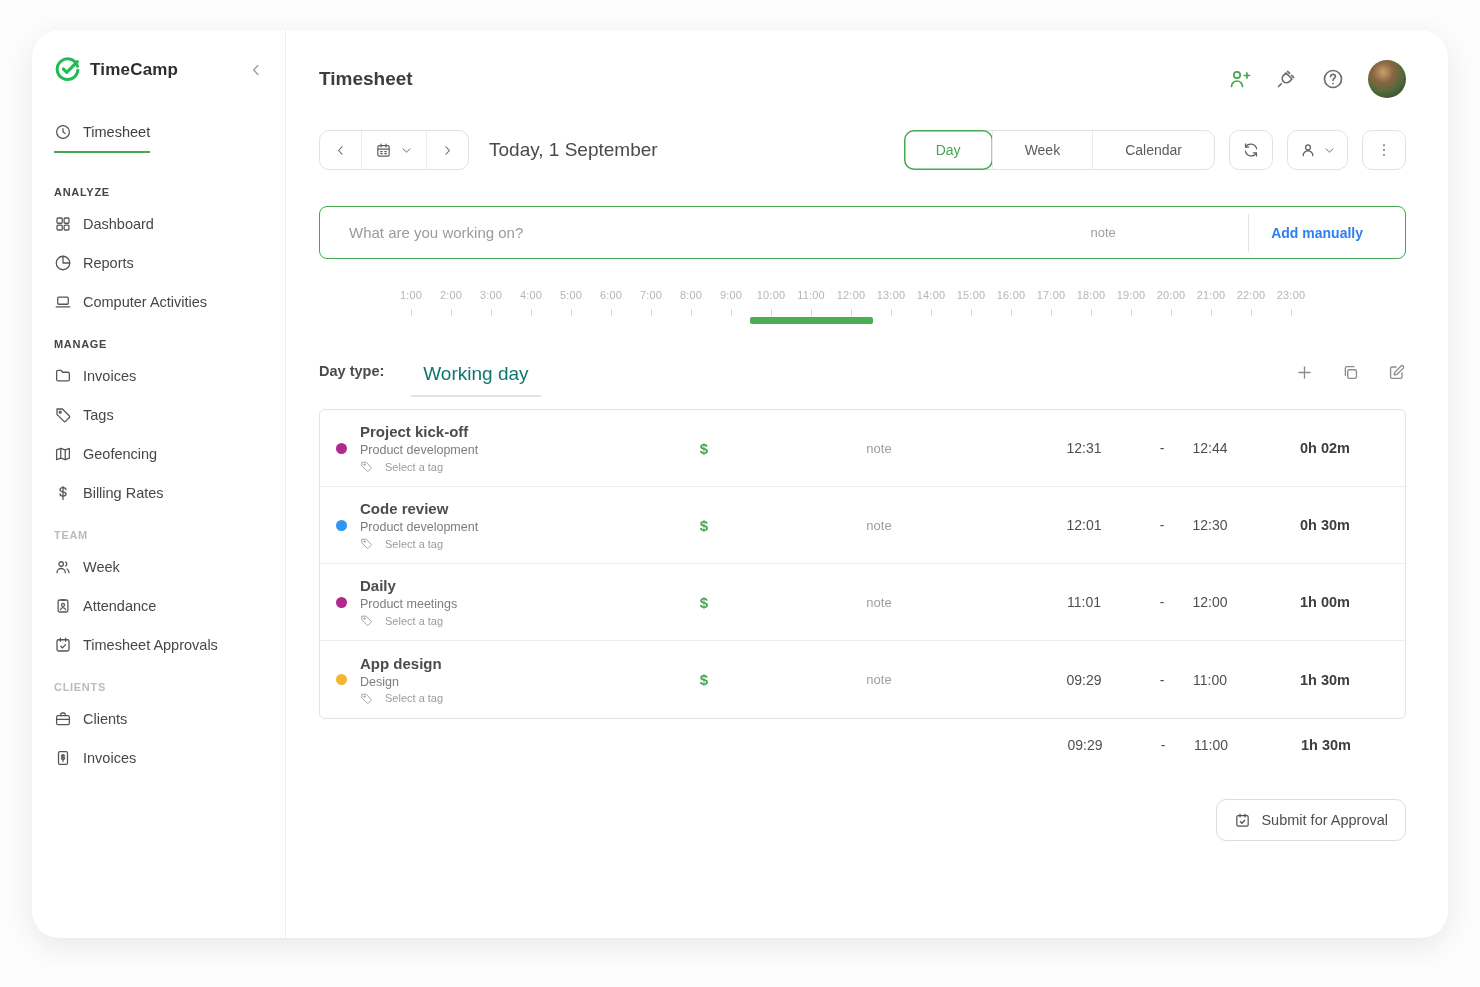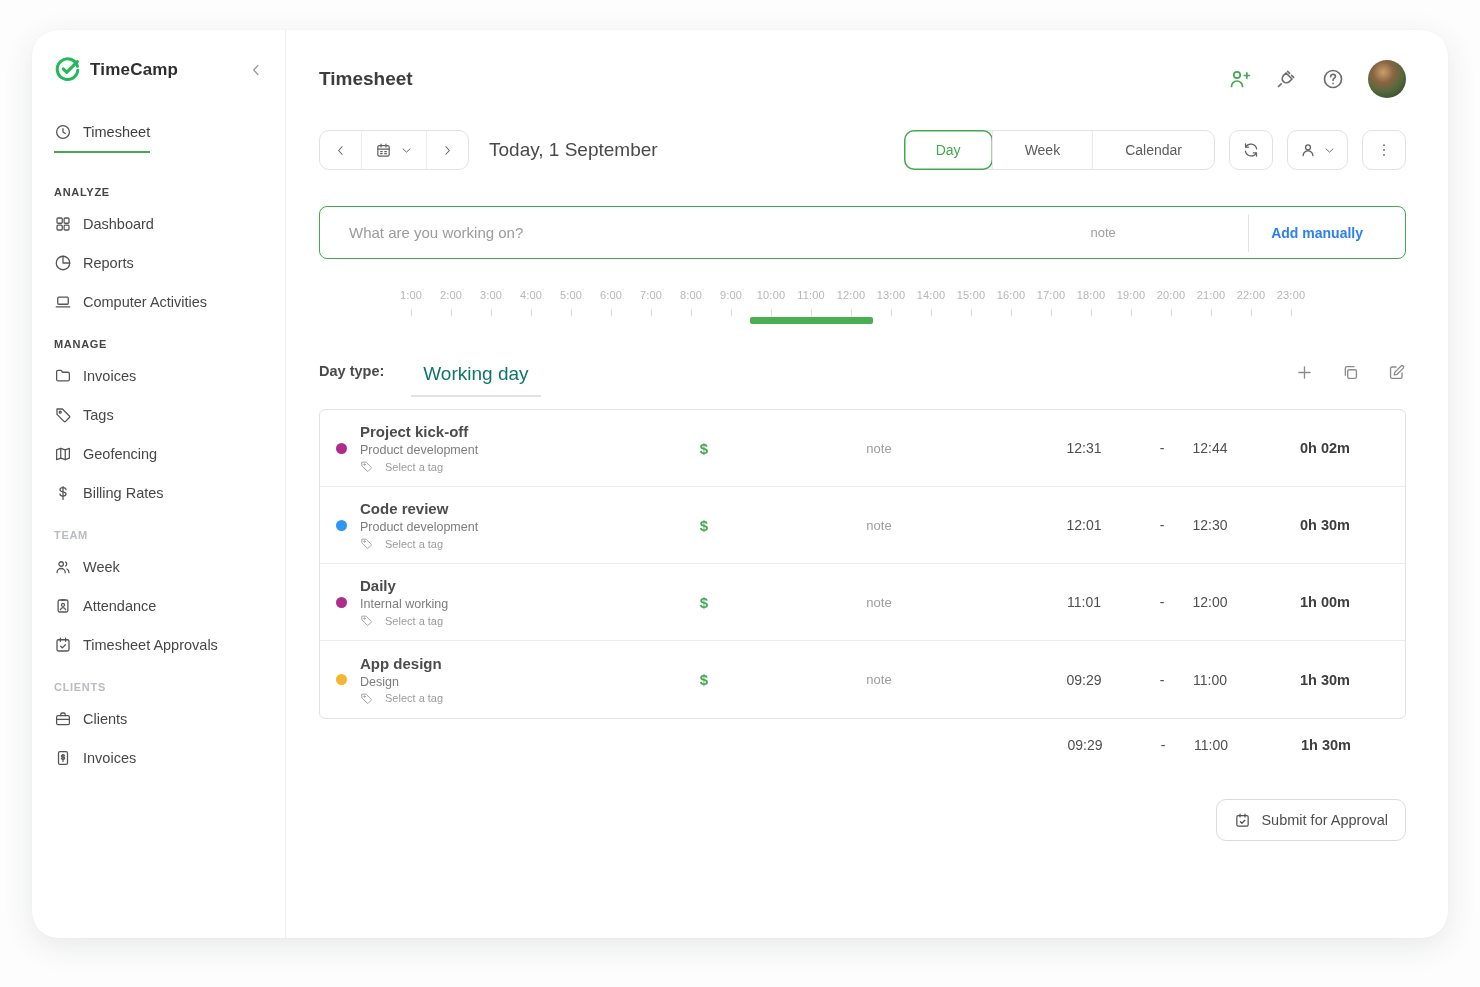--- a/index.html
+++ b/index.html
@@ -468,21 +468,21 @@
           <span class="entry-start">12:01</span>
           <span class="entry-dash">-</span>
           <span class="entry-end">12:30</span>
           <span class="entry-duration">0h 30m</span>
         </div>
         <div class="entry">
           <div class="entry-info">
             <span class="dot" style="background:#B02C8C"></span>
             <div class="entry-text">
               <span class="entry-title">Daily</span>
-              <span class="entry-project">Internal working</span>
+              <span class="entry-project">Product meetings</span>
               <span class="entry-tag">
                 <span class="icon">
                   <svg viewBox="0 0 24 24" fill="none" stroke="currentColor" stroke-width="1.7" stroke-linecap="round" stroke-linejoin="round">
                     <path d="M4 4h7.2l9.3 9.3a1.5 1.5 0 0 1 0 2.1l-5.1 5.1a1.5 1.5 0 0 1-2.1 0L4 11.2z"></path>
                     <circle cx="8.3" cy="8.3" r="1.3"></circle>
                   </svg>
                 </span>
                 <span>Select a tag</span>
               </span>
             </div>

